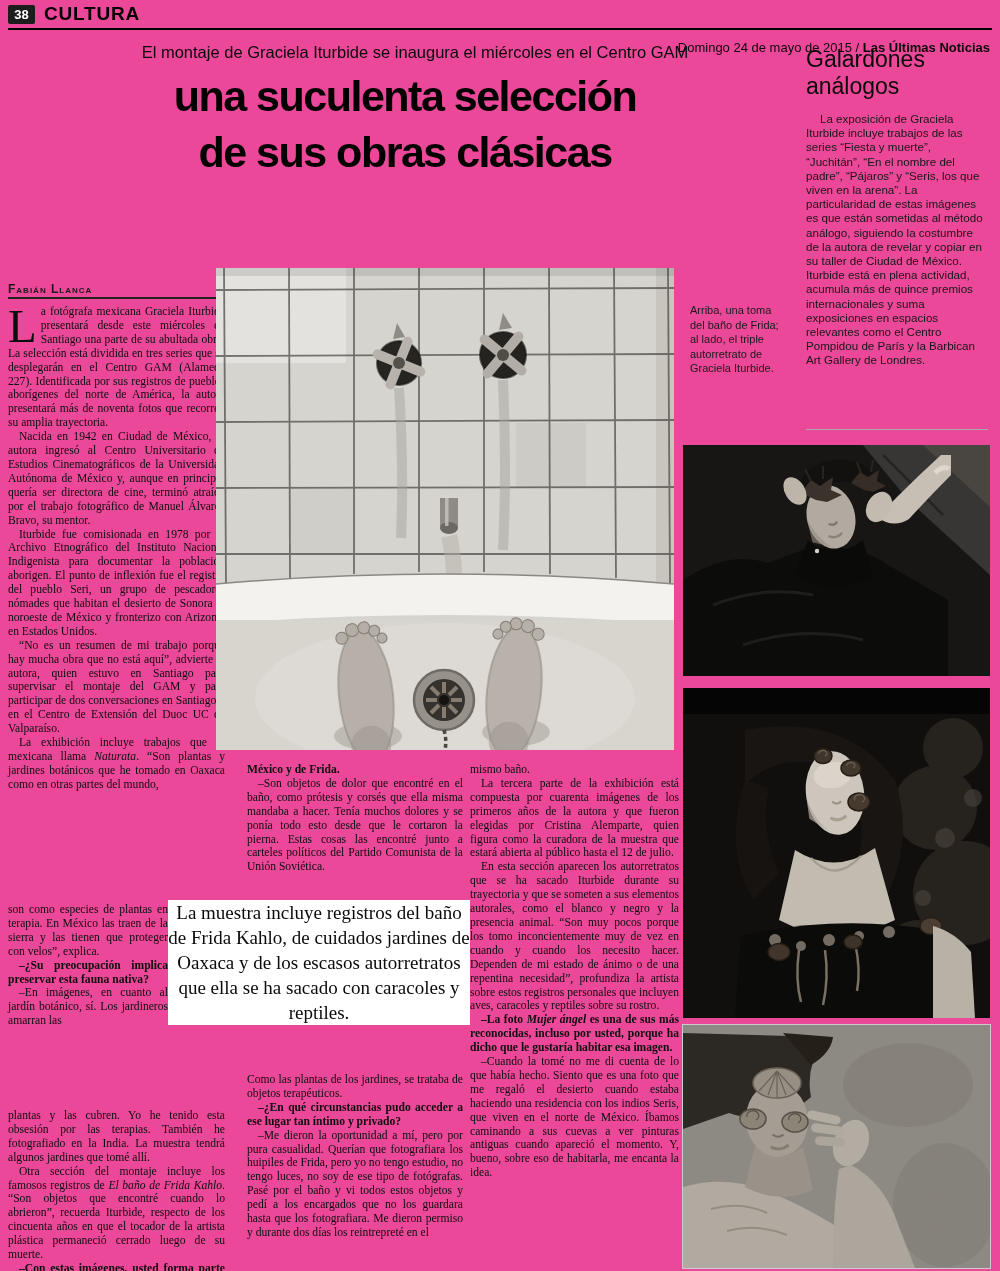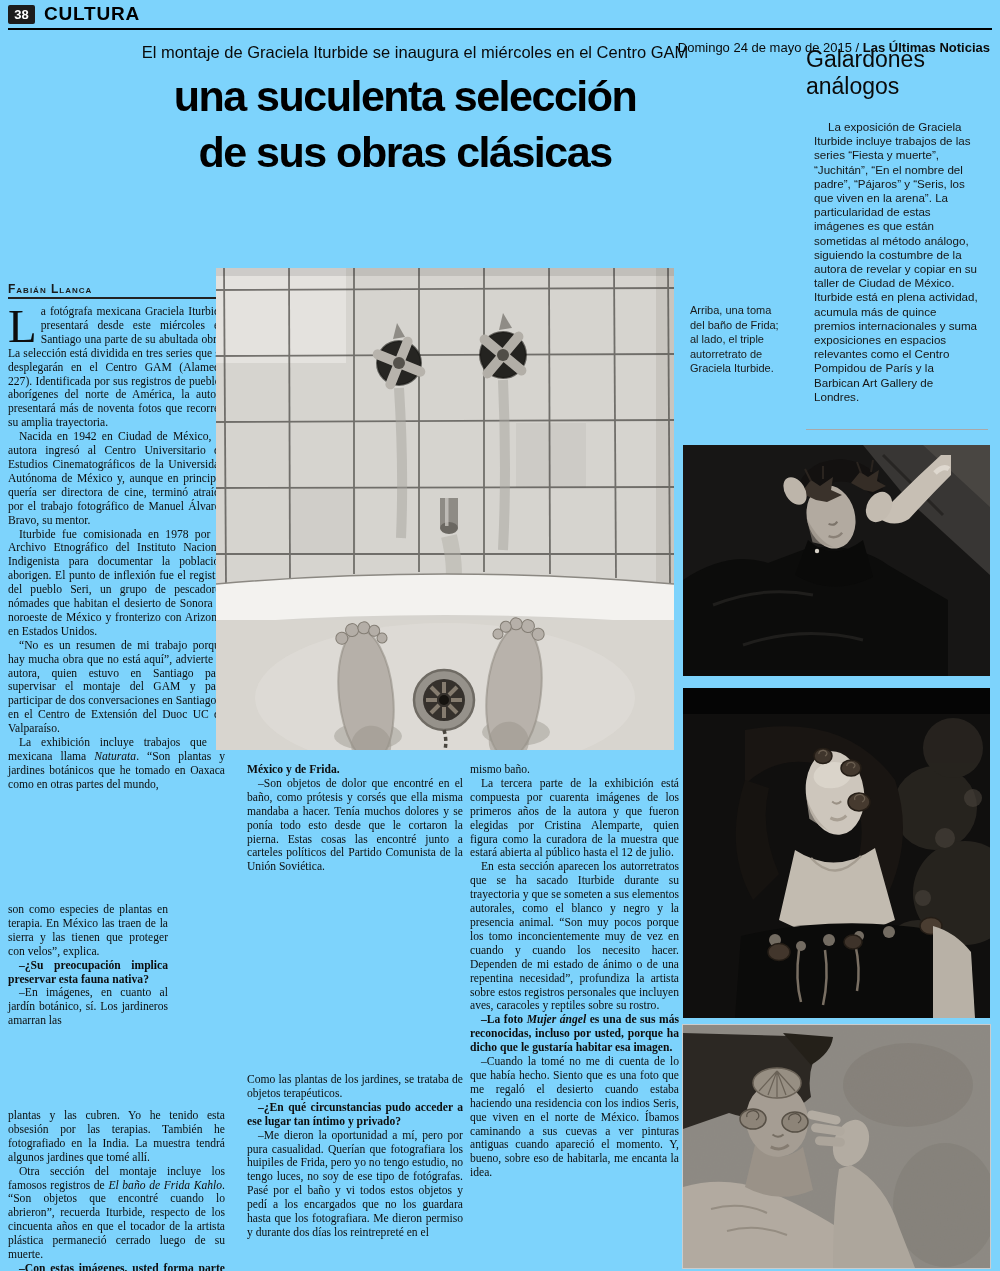--- a/index.html
+++ b/index.html
@@ -1,16 +1,16 @@
 <!DOCTYPE html>
 <html lang="es"><head>
 <meta charset="utf-8">
 <style>
   html,body{margin:0;padding:0;background:#e9e9e9;}
-  .page{position:relative;width:1000px;height:1271px;background:#7dd3fc;overflow:hidden;
+  .page{position:relative;width:1000px;height:1271px;background:#ec4899;overflow:hidden;
         font-family:"Liberation Serif",serif;color:#111;margin:0 auto;}
   .abs{position:absolute;}
   
   .hdr-num{left:8px;top:5px;width:27px;height:19px;background:#1c1c1c;color:#fff;
            font:700 13px/19px "Liberation Sans",sans-serif;text-align:center;border-radius:2px;}
   .hdr-section{left:44px;top:3px;font:700 19px/22px "Liberation Sans",sans-serif;letter-spacing:.8px;color:#000;}
   .hdr-date{right:10px;top:8px;font:400 13px/15px "Liberation Sans",sans-serif;color:#0a0a0a;margin-top:32px;}
   .hdr-date .bold{font-weight:700;}
   .hdr-rule{left:8px;width:984px;top:28px;height:2px;background:#000;}
   
@@ -38,21 +38,21 @@
   .dropcap{float:left;font-size:47px;line-height:38px;margin:2px 4px 0 0;font-weight:400;}
   
   .pullquote{left:168px;top:900px;width:302px;text-align:center;background:#fff;
              font:400 19px/25px "Liberation Serif",serif;color:#0a0a0a;z-index:3;}
   
   .caption{left:690px;top:289px;width:92px;font:400 11px/14.5px "Liberation Sans",sans-serif;color:#1a1a1a;margin-top:14px;}
   
   .sb-title{left:806px;top:46px;width:184px;font:400 23px/27px "Liberation Sans",sans-serif;color:#0a0a0a;}
   .sb-body{left:806px;top:112px;width:182px;font:400 11.6px/14.2px "Liberation Sans",sans-serif;
            color:#161616;text-align:left;}
-  .sb-body p{margin:8px;text-indent:14px;}
+  .sb-body p{margin:0;text-indent:14px;}
   .sb-rule{left:806px;top:429px;width:182px;height:1px;background:#a9a9a9;}
   
   .ph{position:absolute;line-height:0;}
   .ph svg{display:block;}
   .ph3frame{outline:1px solid #cccccc;}
 </style>
 </head>
 <body>
 
 <div class="page">
@@ -100,20 +100,21 @@
       <p><span>–Me dieron la oportunidad a mí, pero por pura casualidad. Querían que fotografiara los huipiles de Frida, pero yo no tengo estudio, no tengo luces, no soy de ese tipo de fotógrafas. Pasé por el baño y vi todos estos objetos y pedí a los encargados que no los guardara hasta que los fotografiara. Me dieron permiso y durante dos días los reintrepreté en el</span></p>
     </div>
   <div class="col colC">
       <p class="noindent"><span>mismo baño.</span></p>
       <p><span>La tercera parte de la exhibición está compuesta por cuarenta imágenes de los primeros años de la autora y que fueron elegidas por Cristina Alemparte, quien figura como la curadora de la muestra que estará abierta al público hasta el 12 de julio.</span></p>
       <p><span>En esta sección aparecen los autorretratos que se ha sacado Iturbide durante su trayectoria y que se someten a sus elementos autorales, como el blanco y negro y la presencia animal. “Son muy pocos porque los tomo inconcientemente muy de vez en cuando y cuando los necesito hacer. Dependen de mi estado de ánimo o de una repentina necesidad”, profundiza la artista sobre estos registros personales que incluyen aves, caracoles y reptiles sobre su rostro.</span></p>
       <p class="b"><span class="b">–La foto </span><span class="b i">Mujer ángel</span><span class="b"> es una de sus más reconocidas, incluso por usted, porque ha dicho que le gustaría habitar esa imagen.</span></p>
       <p><span>–Cuando la tomé no me di cuenta de lo que había hecho. Siento que es una foto que me regaló el desierto cuando estaba haciendo una residencia con los indios Seris, que viven en el norte de México. Íbamos caminando a sus cuevas a ver pinturas antiguas cuando apareció el momento. Y, bueno, sobre eso de habitarla, me encanta la idea.</span></p>
     </div>
 
+  <div class="abs pullquote">La muestra incluye registros del baño de Frida Kahlo, de cuidados jardines de Oaxaca y de los escasos autorretratos que ella se ha sacado con caracoles y reptiles.</div>
 
   <div class="abs caption">Arriba, una toma del baño de Frida; al lado, el triple autorretrato de Graciela Iturbide.</div>
 
   <div class="abs sb-title">Galardones análogos</div>
   <div class="abs sb-body">
     <p>La exposición de Graciela Iturbide incluye trabajos de las series “Fiesta y muerte”, “Juchitán”, “En el nombre del padre”, “Pájaros” y “Seris, los que viven en la arena”. La particularidad de estas imágenes es que están sometidas al método análogo, siguiendo la costumbre de la autora de revelar y copiar en su taller de Ciudad de México. Iturbide está en plena actividad, acumula más de quince premios internacionales y suma exposiciones en espacios relevantes como el Centro Pompidou de París y la Barbican Art Gallery de Londres.</p>
   </div>
   <div class="abs sb-rule"></div>
 
   <div class="ph" style="left:216px;top:268px;">

